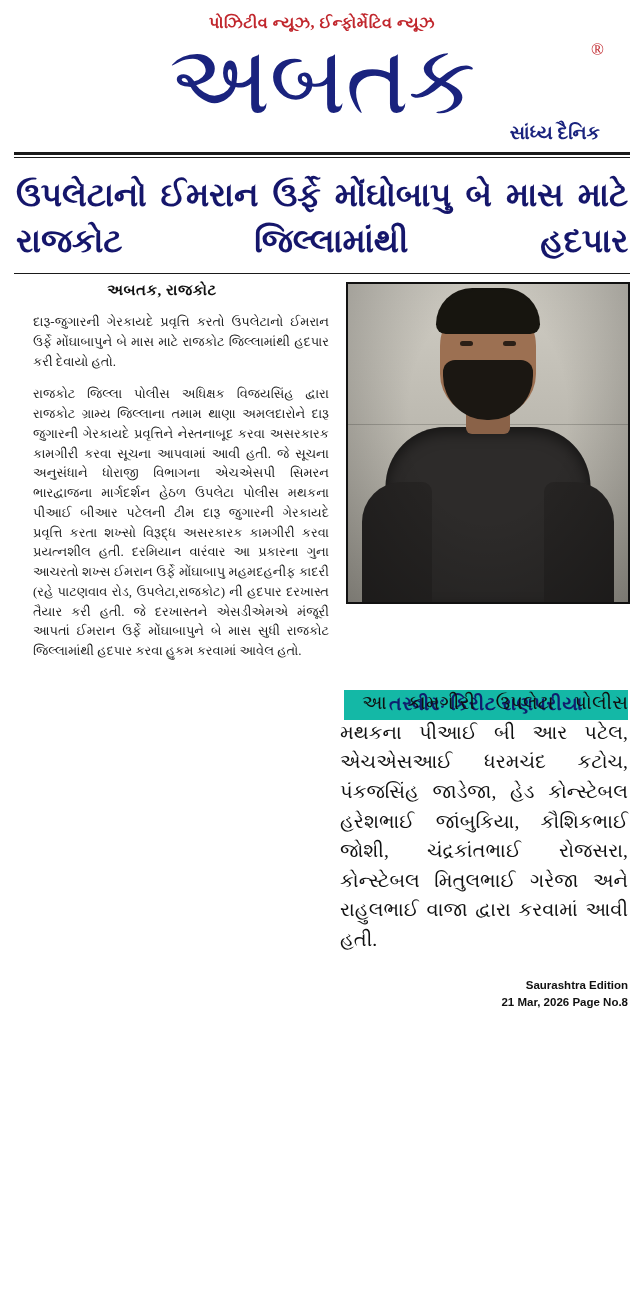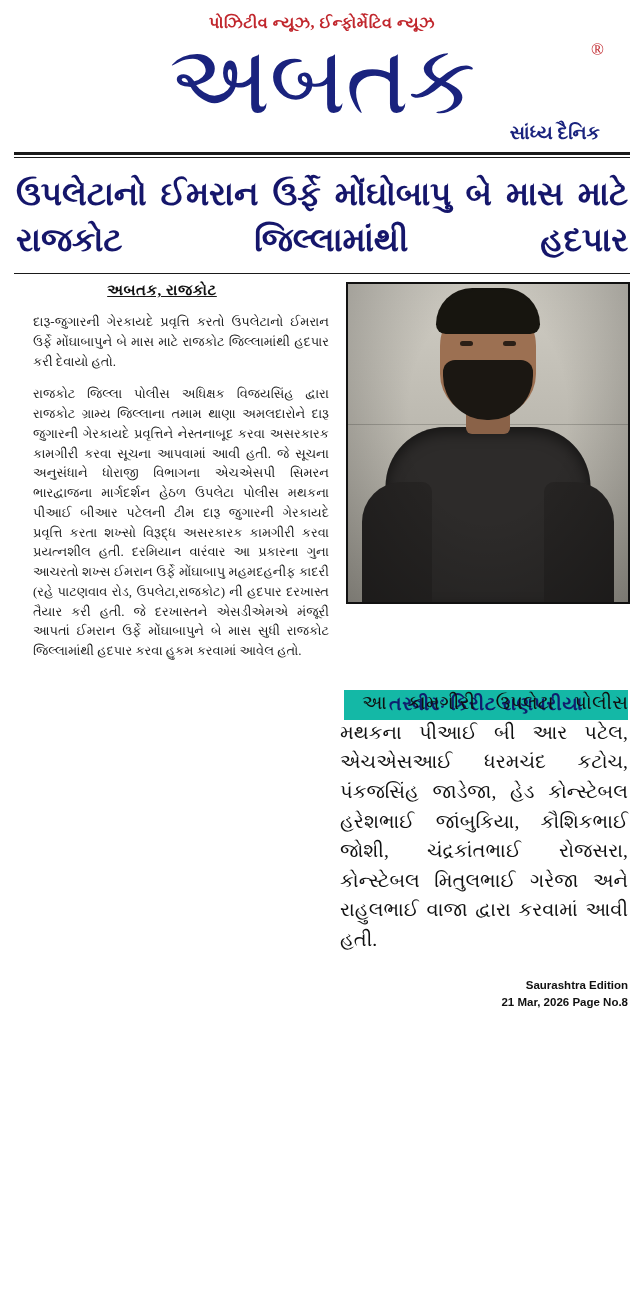--- a/index.html
+++ b/index.html
@@ -74,21 +74,21 @@
     border-top: 3px solid #1a1a1a;
     margin: 4px 0 0 0;
   }
   .rule-thin {
     border-top: 1px solid #1a1a1a;
     margin: 2px 0 0 0;
   }
 
   
   .headline {
-    font-family: Liberation Serif, serif;
+    font-family: Liberation Sans, sans-serif;
     font-weight: bold;
     font-size: 33px;
     line-height: 1.38;
     color: #15166b;
     text-align: justify;
     text-align-last: justify;
     padding: 14px 2px 10px 2px;
     letter-spacing: -0.2px;
   }
 
@@ -280,21 +280,21 @@
         <div class="head"></div>
         <div class="beard"></div>
         <div class="hair"></div>
         <div class="eye-l"></div>
         <div class="eye-r"></div>
         <div class="shade"></div>
       </div>
     </div>
     <div style="clear:none"></div>
 
-    <div style="width:296px;text-decoration:underline;">
+    <div style="width:296px;">
       <div class="byline">અબતક, રાજકોટ</div>
     </div>
 
     <div class="lead-col">
       <p class="first" style="text-indent:0;">દારૂ-જુગારની ગેરકાયદે પ્રવૃત્તિ કરતો ઉપલેટાનો ઈમરાન ઉર્ફે મોંઘાબાપુને બે માસ માટે રાજકોટ જિલ્લામાંથી હદપાર કરી દેવાયો હતો.</p>
       <p>રાજકોટ જિલ્લા પોલીસ અધિક્ષક વિજયસિંહ દ્વારા રાજકોટ ગ્રામ્ય જિલ્લાના તમામ થાણા અમલદારોને દારૂ જુગારની ગેરકાયદે પ્રવૃત્તિને નેસ્તનાબૂદ કરવા અસરકારક કામગીરી કરવા સૂચના આપવામાં આવી હતી. જે સૂચના અનુસંધાને ધોરાજી વિભાગના એચએસપી સિમરન ભારદ્વાજના માર્ગદર્શન હેઠળ ઉપલેટા પોલીસ મથકના પીઆઈ બીઆર પટેલની ટીમ દારૂ જુગારની ગેરકાયદે પ્રવૃત્તિ કરતા શખ્સો વિરૂદ્ધ અસરકારક કામગીરી કરવા પ્રયત્નશીલ હતી. દરમિયાન વારંવાર આ પ્રકારના ગુના આચરતો શખ્સ ઈમરાન ઉર્ફે મોંઘાબાપુ મહમદહનીફ કાદરી (રહે પાટણવાવ રોડ, ઉપલેટા,રાજકોટ) ની હદપાર દરખાસ્ત તૈયાર કરી હતી. જે દરખાસ્તને એસડીએમએ મંજૂરી આપતાં ઈમરાન ઉર્ફે મોંઘાબાપુને બે માસ સુધી રાજકોટ જિલ્લામાંથી હદપાર કરવા હુકમ કરવામાં આવેલ હતો.</p>
     </div>
 
     <div style="float:right; clear:right; width:284px; margin-left:12px; margin-top:-318px;"></div>
   </div>

